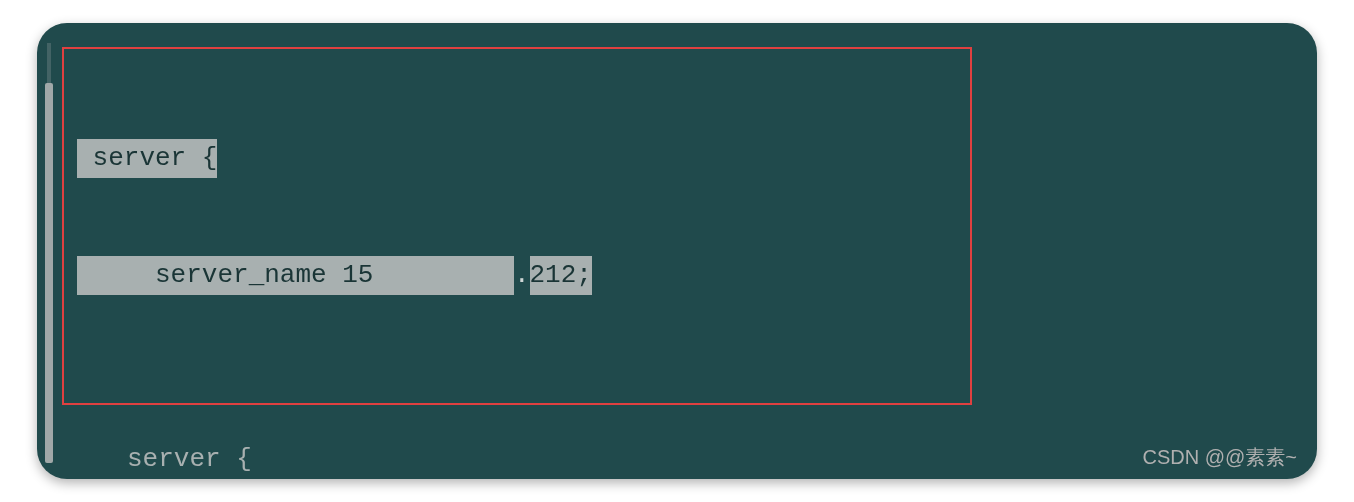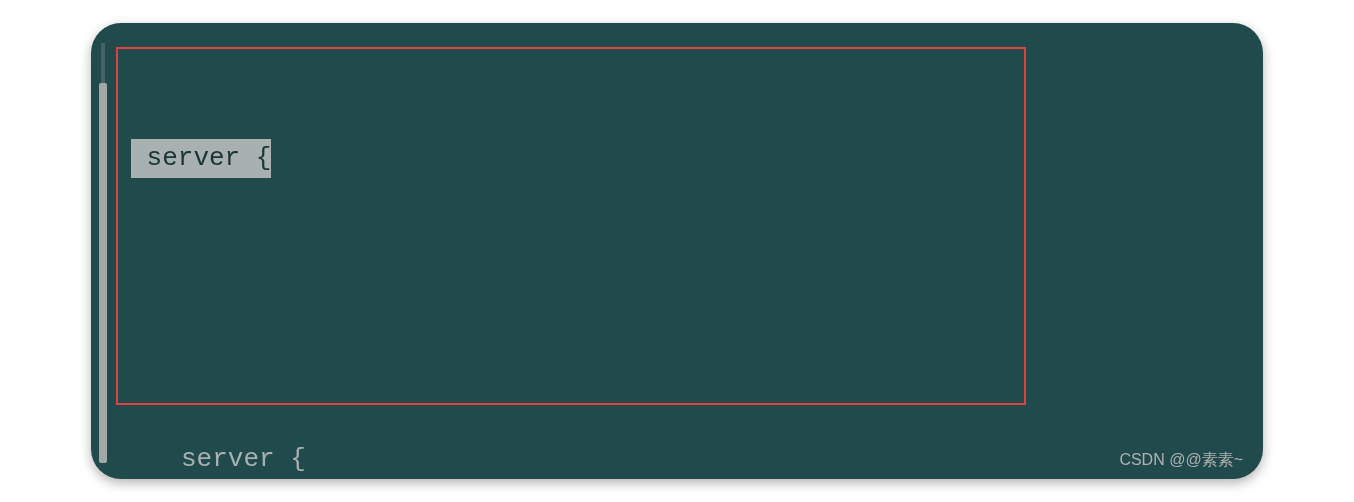--- a/index.html
+++ b/index.html
@@ -10,21 +10,21 @@
     body {
       background: #ffffff;
       font-family: 'Courier New', monospace;
       width: 1354px;
       height: 502px;
       display: flex;
       align-items: center;
       justify-content: center;
     }
     .terminal-container {
-      width: 1172px;
+      width: 1280px;
       height: 456px;
       background: #204a4c;
       border-radius: 30px;
       position: relative;
       overflow: hidden;
       box-shadow: 0 4px 12px rgba(0,0,0,0.3);
     }
     .scrollbar-track {
       position: absolute;
       left: 10px;
@@ -70,21 +70,21 @@
       color: #1a3536;
       display: inline;
     }
     .no-hl {
       color: #cfd6d6;
     }
     .watermark {
       position: absolute;
       right: 20px;
       bottom: 8px;
-      font-size: 16px;
+      font-size: 20px;
       color: #b0b0b0;
       font-family: Arial, sans-serif;
     }
     .bottom-server {
       position: absolute;
       left: 90px;
       top: 421px;
       font-size: 26px;
       color: #a8b0b0;
       font-family: 'Courier New', monospace;
@@ -94,20 +94,21 @@
 <body>
 
 <div class="terminal-container">
   <div class="scrollbar-track"></div>
   <div class="scrollbar-thumb"></div>
 
   <div class="red-box"></div>
 
   <div class="code-area">
     <div class="code-line"><span class="hl"> server {</span></div>
+    <div class="code-line"><span class="hl">     server_name 15</span><span class="hl">         </span><span class="no-hl">.</span><span class="hl">212;</span></div>
     
     
     
     
     
     
   </div>
 
   <div class="bottom-server">server {</div>
 

